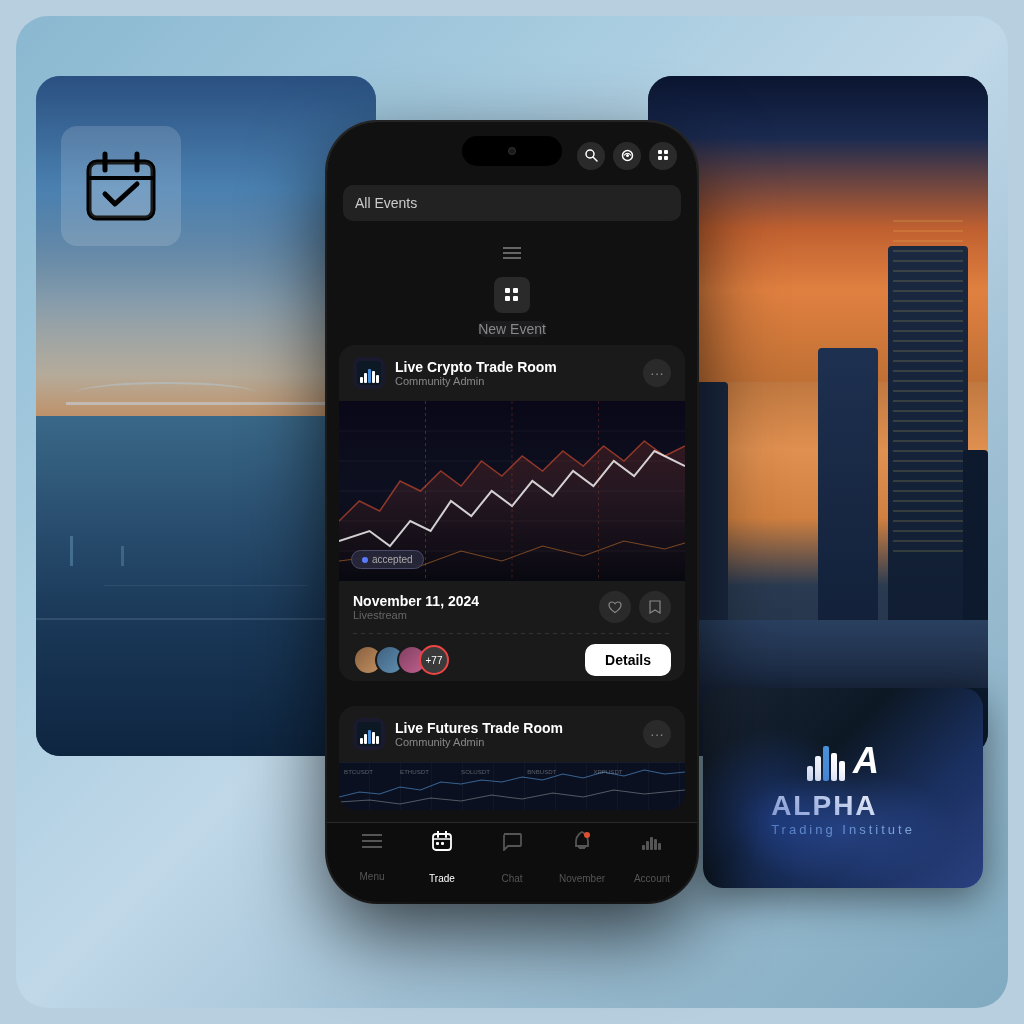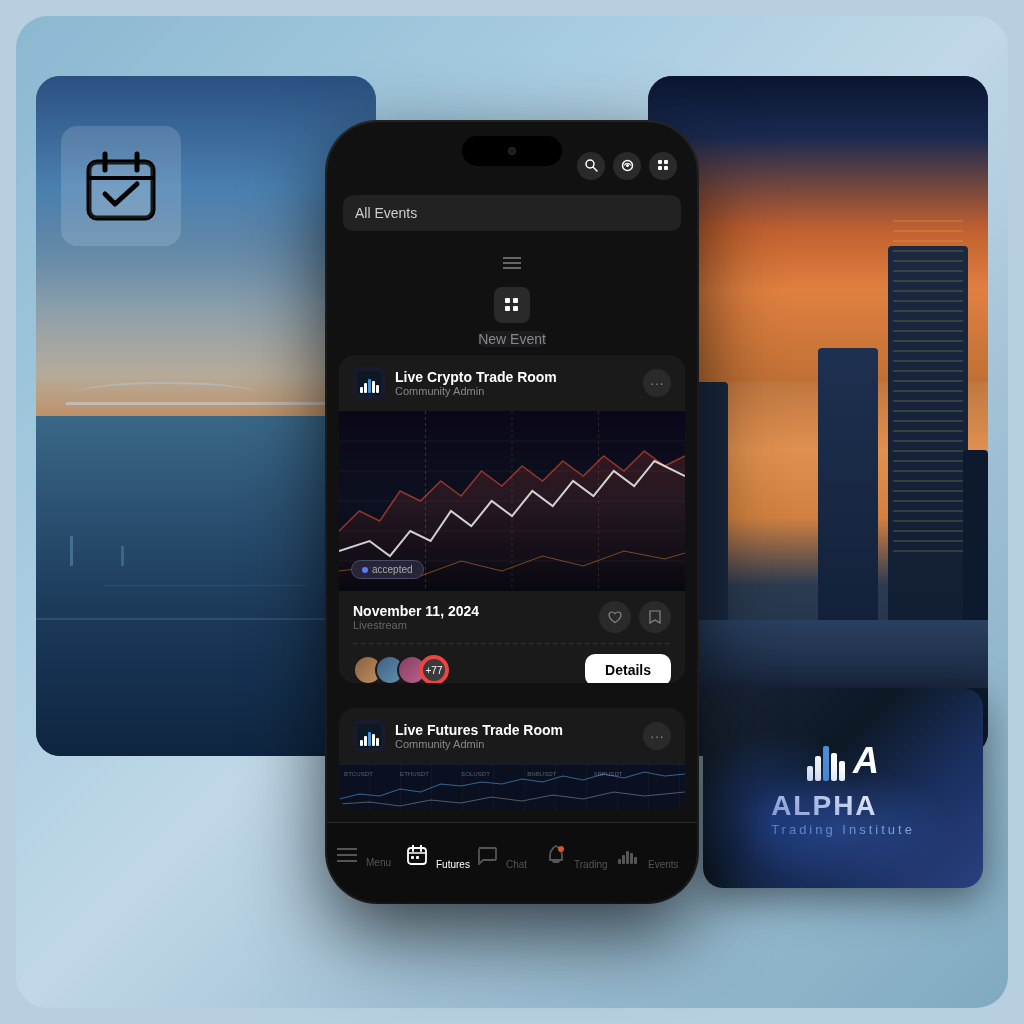--- a/index.html
+++ b/index.html
@@ -445,21 +445,21 @@
 
     .avatar-circle:first-child {
       margin-left: 0;
     }
 
     .avatar-count {
       width: 30px;
       height: 30px;
       border-radius: 50%;
       background: #3a3a3a;
-      border: 4px solid #ef4444;
+      border: 2px solid #ef4444;
       margin-left: -8px;
       display: flex;
       align-items: center;
       justify-content: center;
       font-size: 10px;
       color: white;
     }
 
     .details-btn {
       background: white;
@@ -477,23 +477,23 @@
       border-top: 1px solid #2a2a2a;
       display: flex;
       align-items: center;
       justify-content: space-around;
       padding: 0 10px;
       padding-bottom: 10px;
     }
 
     .nav-item {
       display: flex;
-      flex-direction: row;
-      align-items: flex-end;
-      gap: 9px;
+      flex-direction: column;
+      align-items: center;
+      gap: 17px;
       flex: 1;
     }
 
     .nav-icon {
       font-size: 18px;
       color: #555;
     }
 
     .nav-icon.active {
       color: white;
@@ -506,21 +506,21 @@
 
     .nav-label.active {
       color: white;
     }
 
     
     .phone-content {
       display: flex;
       flex-direction: column;
       height: 100%;
-      padding-top: 10px;
+      padding-top: 0;
     }
 
     .main-content {
       flex: 1;
       overflow: hidden;
       display: flex;
       flex-direction: column;
       gap: 13px;
       padding: 0 12px;
     }
@@ -852,21 +852,21 @@
             <div class="nav-icon active">
               <svg width="20" height="20" viewBox="0 0 20 20" fill="none">
                 <rect x="1" y="3" width="18" height="16" rx="3" stroke="white" stroke-width="1.8"></rect>
                 <line x1="1" y1="8" x2="19" y2="8" stroke="white" stroke-width="1.5"></line>
                 <line x1="6" y1="0" x2="6" y2="6" stroke="white" stroke-width="2" stroke-linecap="round"></line>
                 <line x1="14" y1="0" x2="14" y2="6" stroke="white" stroke-width="2" stroke-linecap="round"></line>
                 <rect x="4" y="11" width="3" height="3" rx="1" fill="white"></rect>
                 <rect x="9" y="11" width="3" height="3" rx="1" fill="white"></rect>
               </svg>
             </div>
-            <span class="nav-label active">Futures</span>
+            <span class="nav-label active">Trade</span>
           </div>
 
           <div class="nav-item">
             <div class="nav-icon">
               <svg width="20" height="19" viewBox="0 0 20 19" fill="none">
                 <path d="M2 2H18C18.5 2 19 2.5 19 3V13C19 13.5 18.5 14 18 14H6L2 18V3C2 2.5 2.5 2 2 2Z" stroke="#555" stroke-width="1.8" fill="none"></path>
               </svg>
             </div>
             <span class="nav-label">Chat</span>
           </div>
@@ -874,34 +874,34 @@
           <div class="nav-item">
             <div class="nav-icon">
               <svg width="18" height="20" viewBox="0 0 18 20" fill="none">
                 <path d="M9 1C9 1 3 4 3 10V15H15V10C15 4 9 1 9 1Z" stroke="#555" stroke-width="1.8" fill="none"></path>
                 <line x1="6" y1="15" x2="6" y2="17" stroke="#555" stroke-width="1.8"></line>
                 <line x1="12" y1="15" x2="12" y2="17" stroke="#555" stroke-width="1.8"></line>
                 <line x1="6" y1="17" x2="12" y2="17" stroke="#555" stroke-width="1.8"></line>
                 <circle cx="14" cy="4" r="3" fill="#e05030"></circle>
               </svg>
             </div>
-            <span class="nav-label">Trading</span>
+            <span class="nav-label">November</span>
           </div>
 
           <div class="nav-item">
             <div class="nav-icon">
               <svg width="22" height="20" viewBox="0 0 22 20" fill="none">
 
                 <rect x="1" y="14" width="3" height="5" rx="1" fill="#555"></rect>
                 <rect x="5" y="10" width="3" height="9" rx="1" fill="#555"></rect>
                 <rect x="9" y="6" width="3" height="13" rx="1" fill="#555"></rect>
                 <rect x="13" y="8" width="3" height="11" rx="1" fill="#555"></rect>
                 <rect x="17" y="12" width="3" height="7" rx="1" fill="#555"></rect>
               </svg>
             </div>
-            <span class="nav-label">Events</span>
+            <span class="nav-label">Account</span>
           </div>
 
         </div>
       </div>
     </div>
   </div>
 </div>
 
 </body></html>

